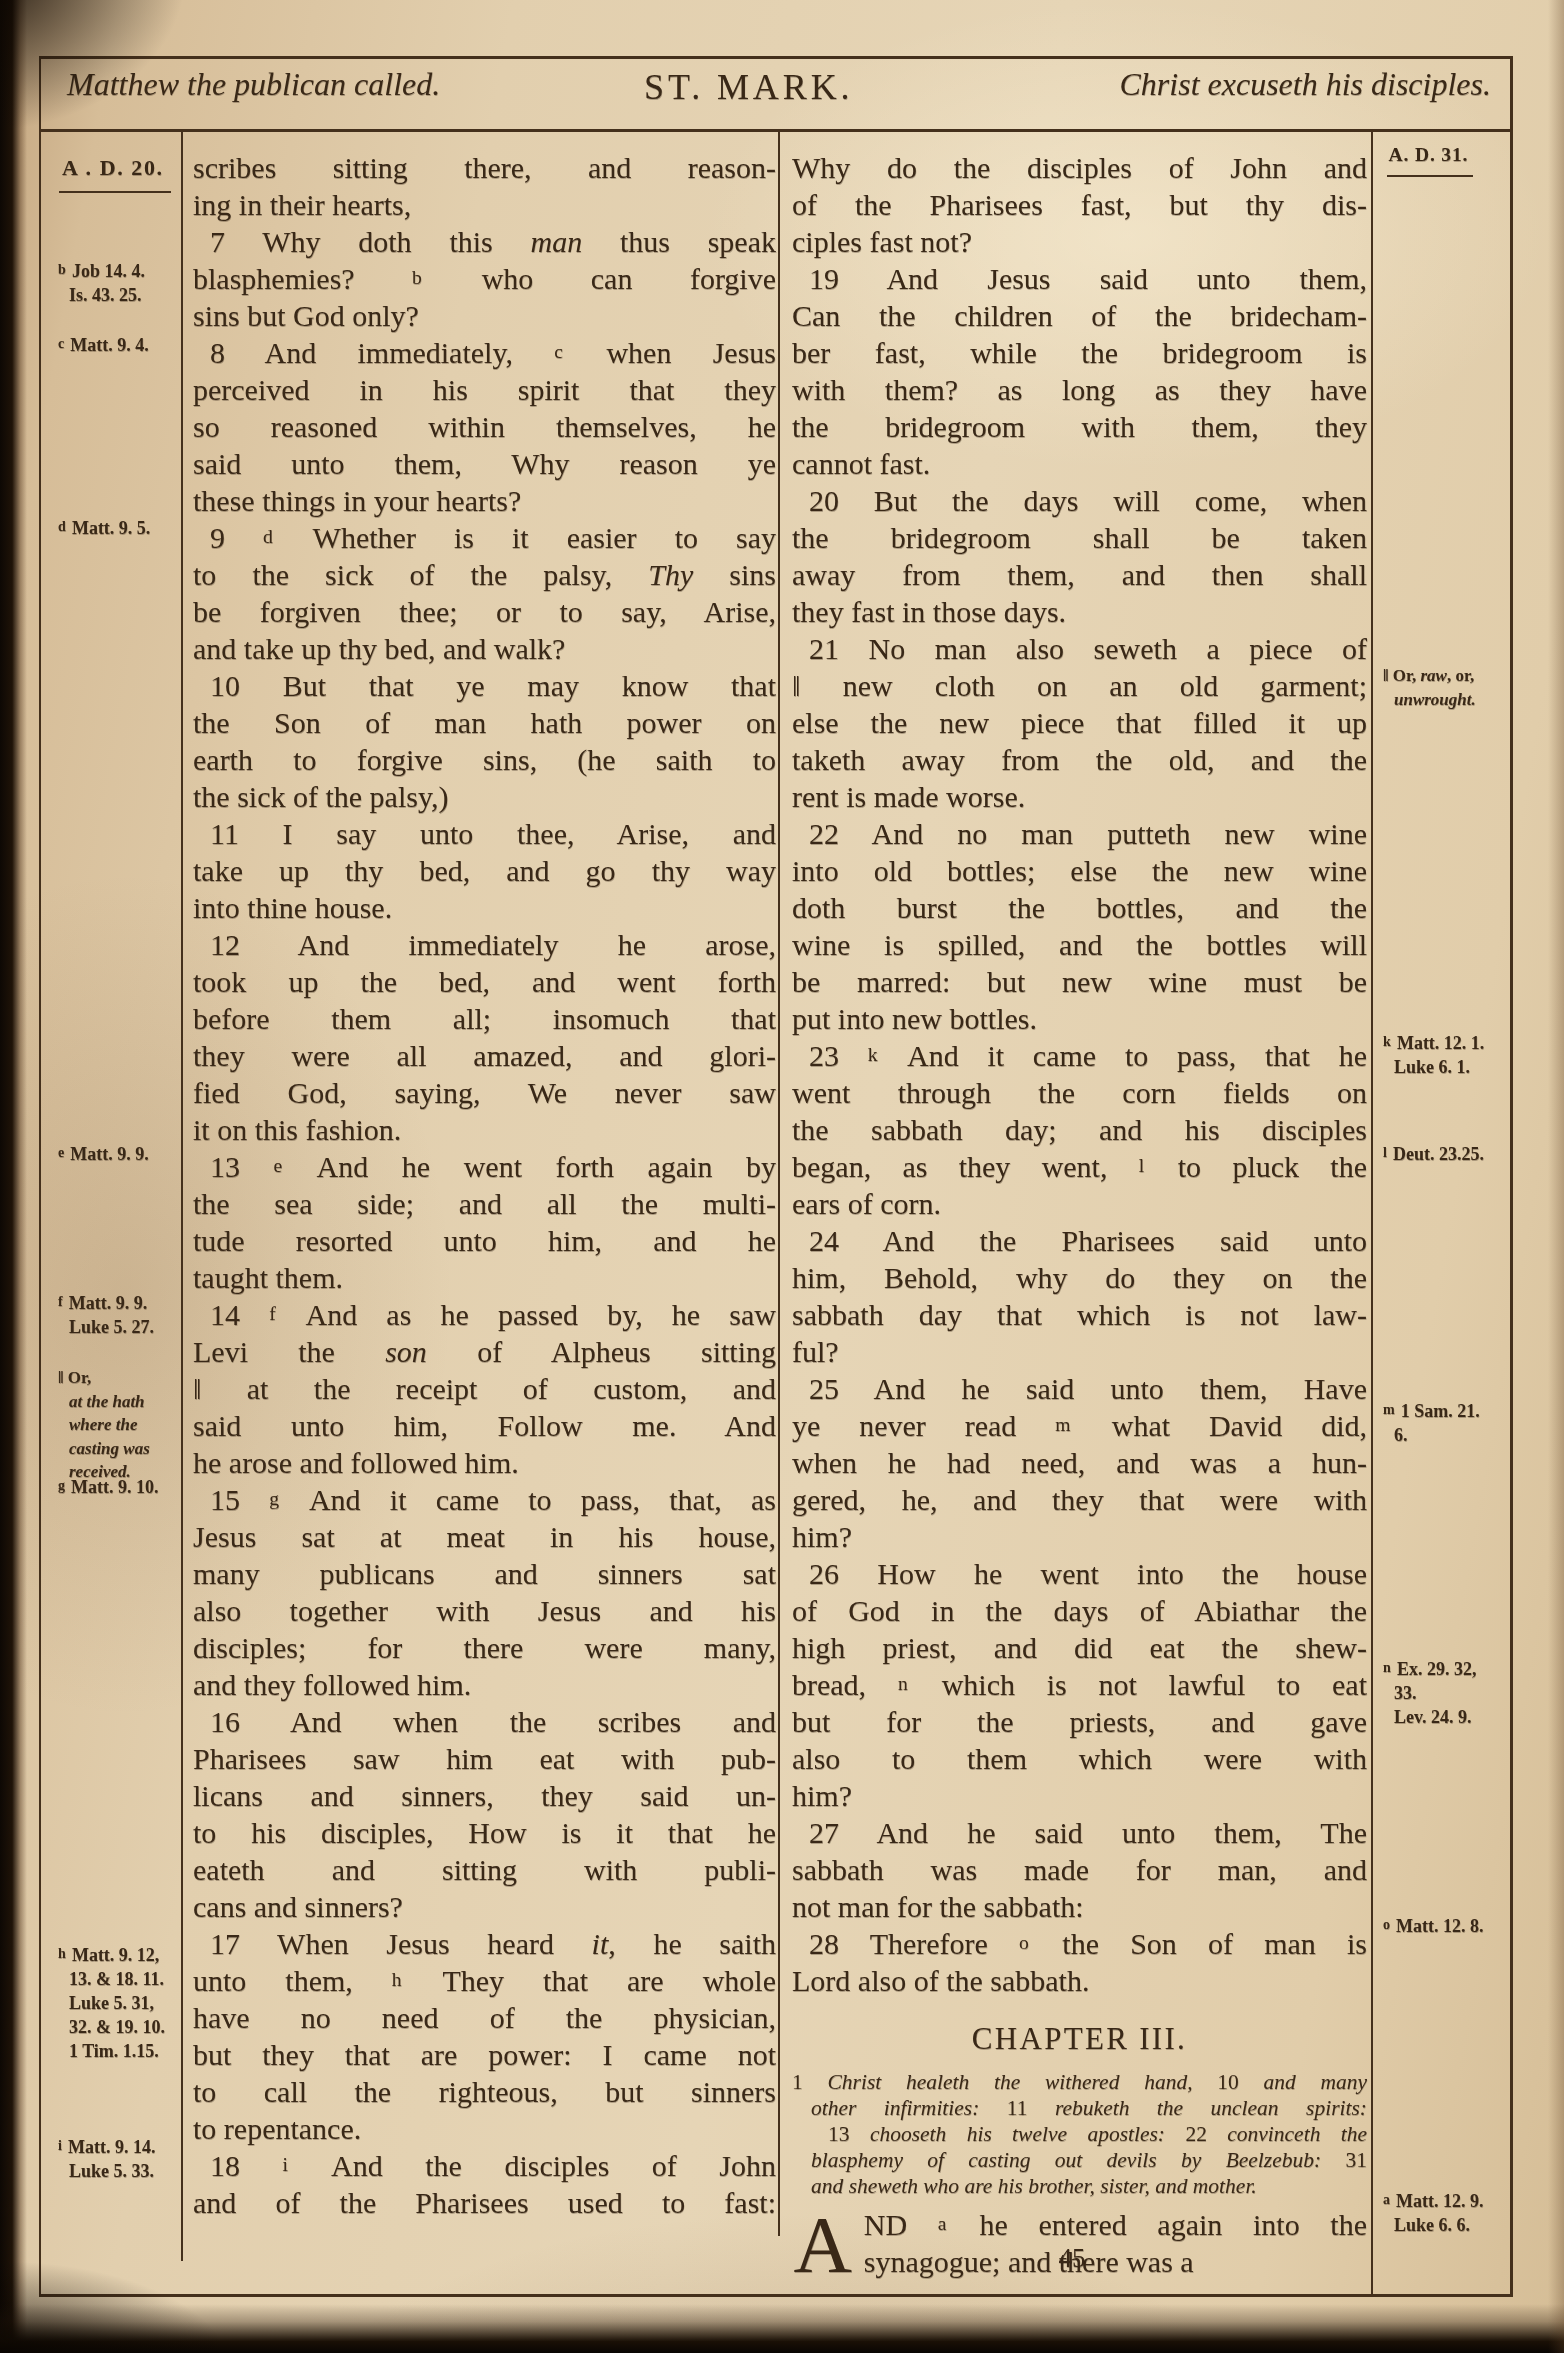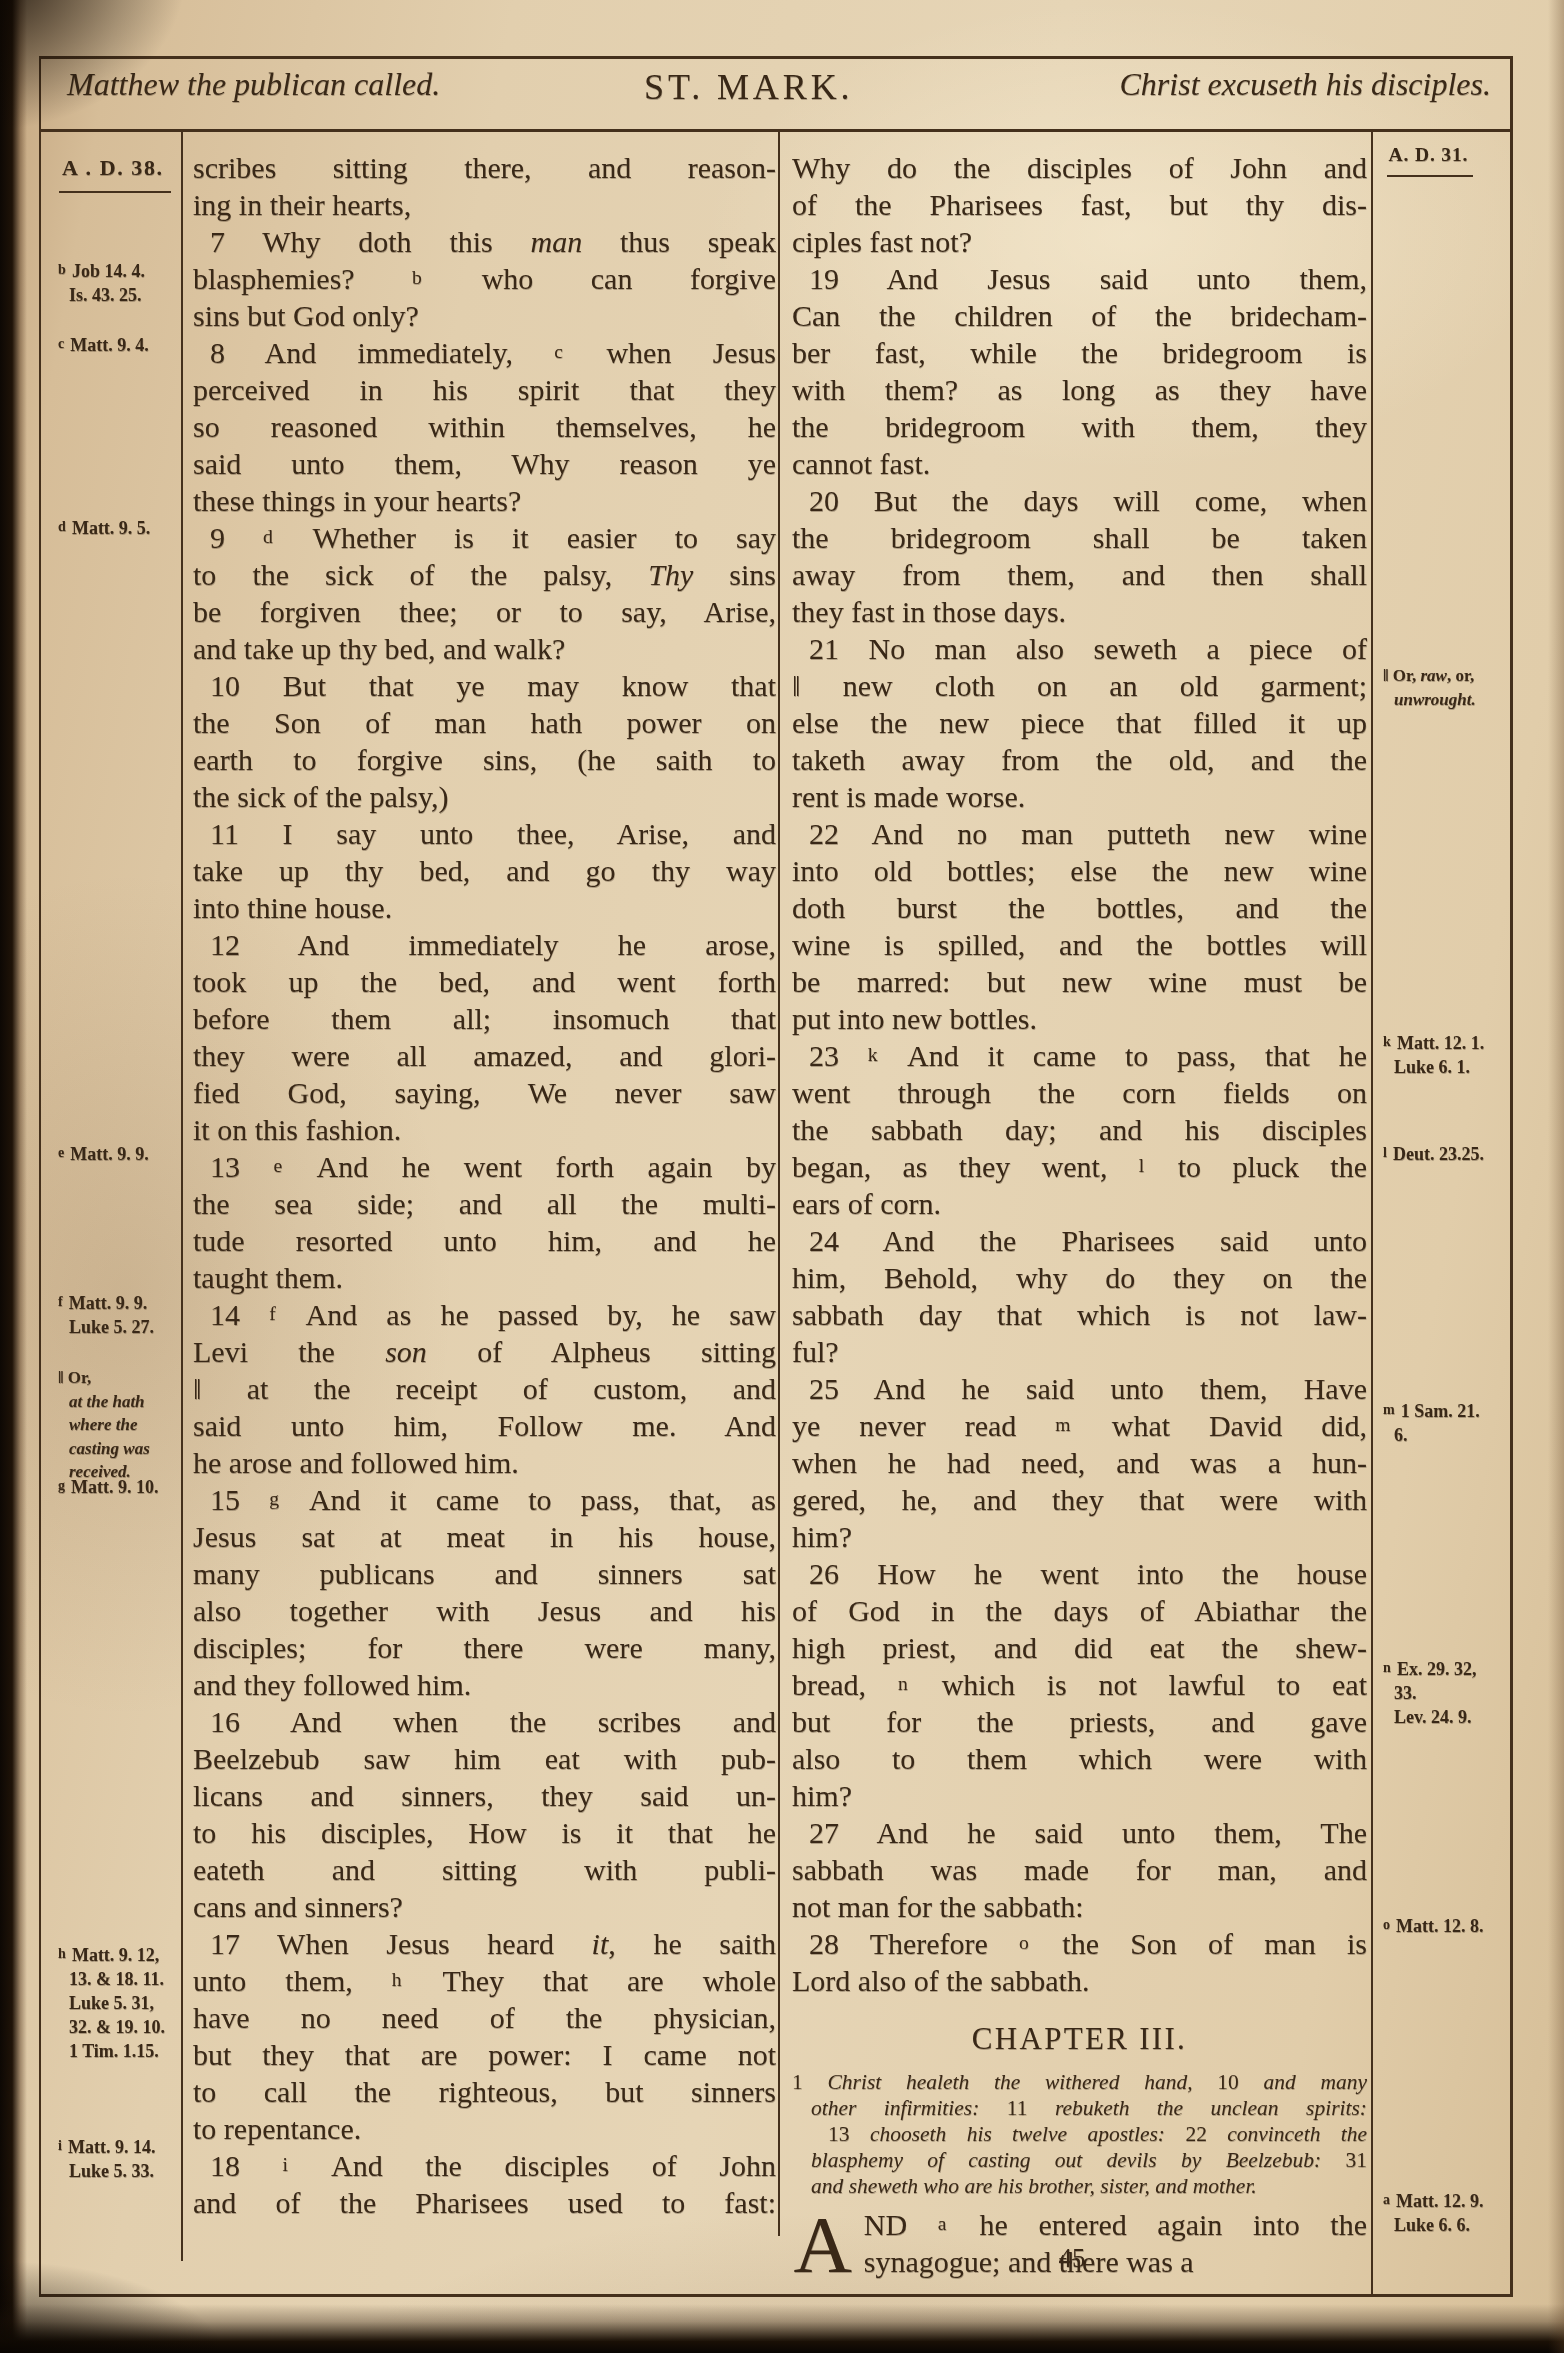--- a/index.html
+++ b/index.html
@@ -47,21 +47,21 @@
   <div class="rule" style="left:1510px;top:56px;width:3.1px;height:2241px;"></div>
   <div class="rule" style="left:39px;top:2294px;width:1474px;height:3.1px;"></div>
   <div class="rule" style="left:181px;top:129px;width:2.3px;height:2132px;"></div>
   <div class="rule" style="left:778px;top:129px;width:2.3px;height:2107px;"></div>
   <div class="rule" style="left:1371px;top:129px;width:2.3px;height:2165px;"></div>
 
   <div class="runhead rh-italic" style="left:67px;">Matthew the publican called.</div>
   <div class="runhead rh-center" style="left:644px;width:235px;">ST. MARK.</div>
   <div class="runhead rh-italic" style="right:74px;">Christ excuseth his disciples.</div>
 
-  <div class="ad ad-left">A . D. 38.</div>
+  <div class="ad ad-left">A . D. 20.</div>
   <div class="ad ad-right">A. D. 31.</div>
 
   <div class="mnotes-left">
     <div class="mnote" style="top:259px">
         <div class="ml"><sup>b</sup> Job 14. 4.</div>
         <div class="ml">Is. 43. 25.</div>
       </div>
     <div class="mnote" style="top:333px">
         <div class="ml"><sup>c</sup> Matt. 9. 4.</div>
       </div>
@@ -165,21 +165,21 @@
       <div class="ln j">‖ at the receipt of custom, and</div>
       <div class="ln j">said unto him, Follow me. And</div>
       <div class="ln">he arose and followed him.</div>
       <div class="ln j vs">15 <sup>g</sup> And it came to pass, that, as</div>
       <div class="ln j">Jesus sat at meat in his house,</div>
       <div class="ln j">many publicans and sinners sat</div>
       <div class="ln j">also together with Jesus and his</div>
       <div class="ln j">disciples; for there were many,</div>
       <div class="ln">and they followed him.</div>
       <div class="ln j vs">16 And when the scribes and</div>
-      <div class="ln j">Beelzebub saw him eat with pub-</div>
+      <div class="ln j">Pharisees saw him eat with pub-</div>
       <div class="ln j">licans and sinners, they said un-</div>
       <div class="ln j">to his disciples, How is it that he</div>
       <div class="ln j">eateth and sitting with publi-</div>
       <div class="ln">cans and sinners?</div>
       <div class="ln j vs">17 When Jesus heard <i>it</i>, he saith</div>
       <div class="ln j">unto them, <sup>h</sup> They that are whole</div>
       <div class="ln j">have no need of the physician,</div>
       <div class="ln j">but they that are power: I came not</div>
       <div class="ln j">to call the righteous, but sinners</div>
       <div class="ln">to repentance.</div>

